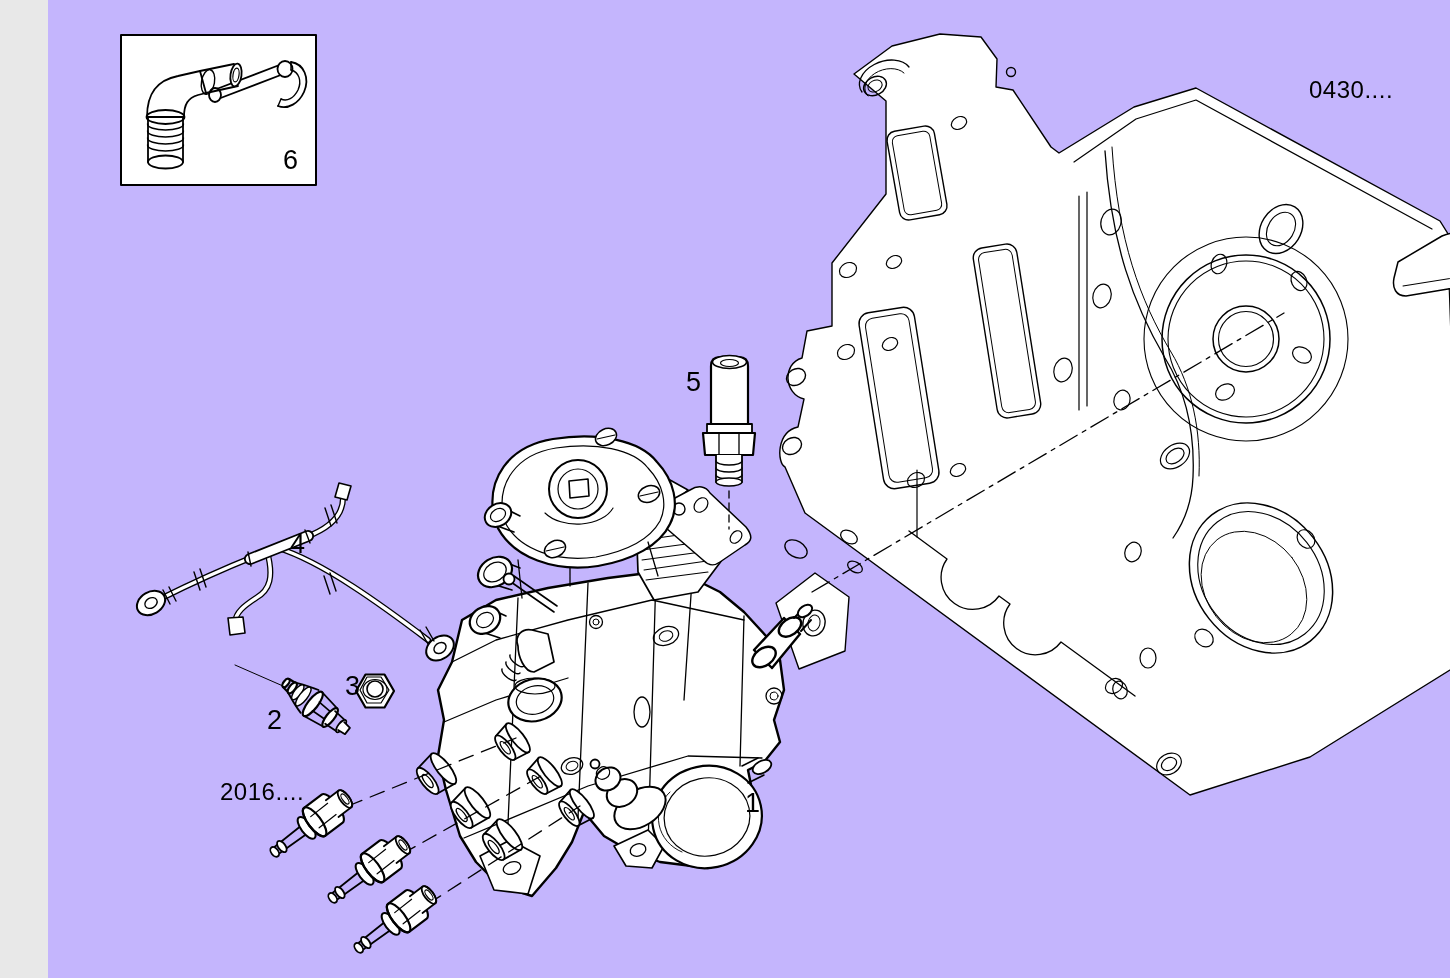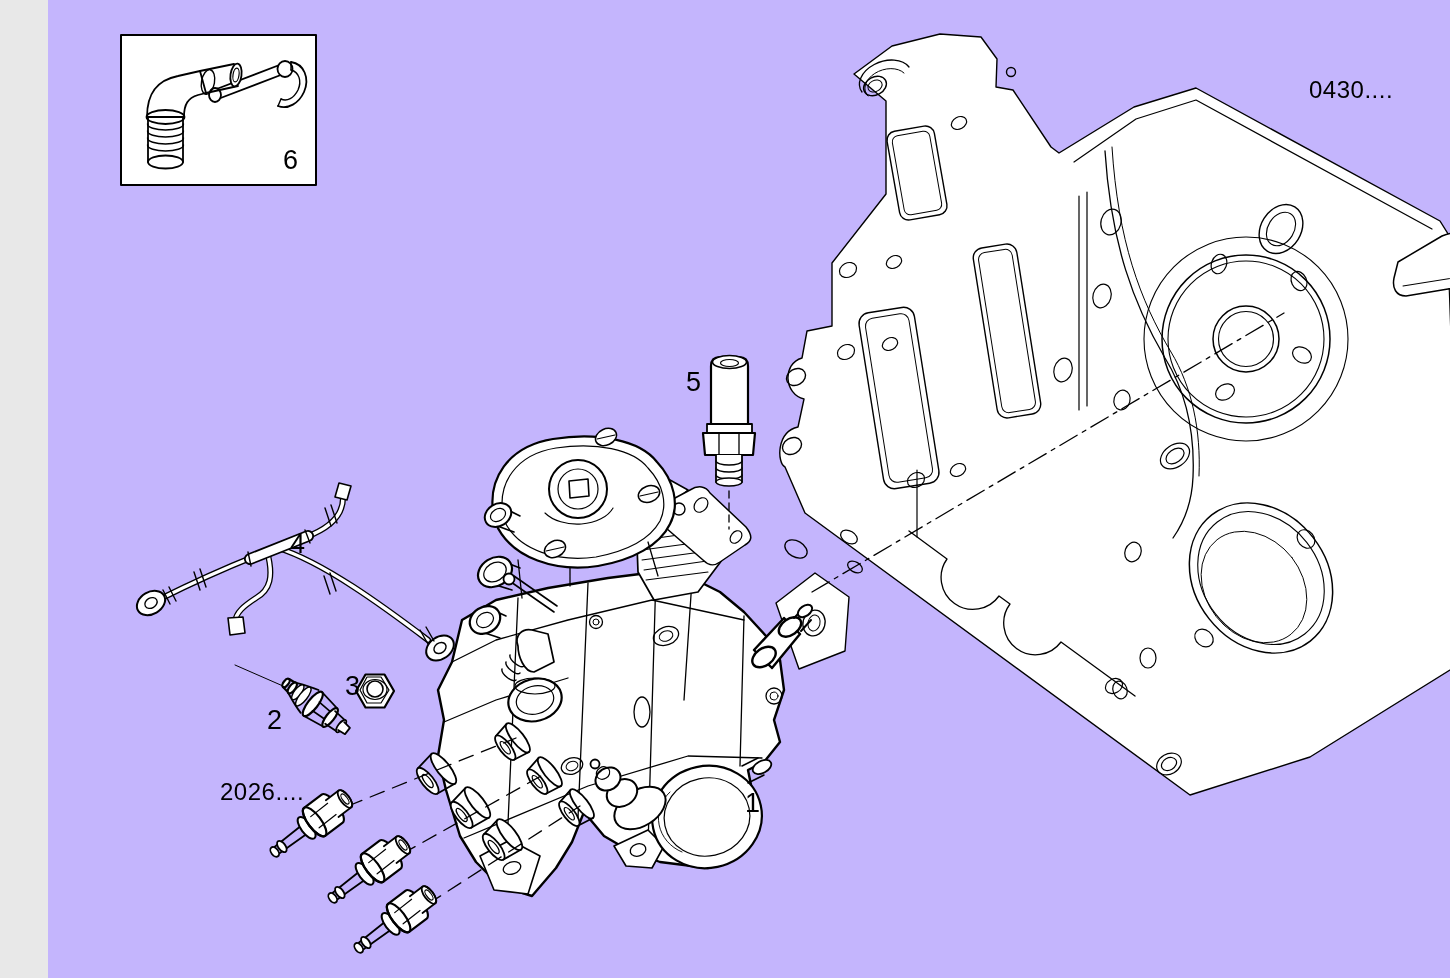--- a/index.html
+++ b/index.html
@@ -360,20 +360,20 @@
       <ellipse cx="160" cy="82" rx="6.5" ry="12.5" transform="rotate(10 160 82)" stroke-width="1.4"></ellipse>
       <ellipse cx="117.5" cy="117" rx="19" ry="7"></ellipse>
       <path d="M 100,118 L 100,162 M 135,118 L 135,162"></path>
       <path stroke-width="1.4" d="M 99.5,124 a 18,6 0 0 0 36,0 M 99.5,131 a 18,6 0 0 0 36,0 M 99.5,138 a 18,6 0 0 0 36,0 M 99.5,145 a 18,6 0 0 0 36,0"></path>
       <ellipse cx="117.5" cy="162" rx="17.5" ry="6.5"></ellipse>
     </g>
   </g>
 </svg>
 
   <div class="lbl code" style="left:1261px;top:78px;">0430....</div>
-  <div class="lbl code" style="left:172px;top:780px;">2026....</div>
+  <div class="lbl code" style="left:172px;top:780px;">2016....</div>
   <div class="lbl" style="left:697px;top:790px;">1</div>
   <div class="lbl" style="left:219px;top:707px;">2</div>
   <div class="lbl" style="left:297px;top:673px;">3</div>
   <div class="lbl" style="left:242px;top:531px;">4</div>
   <div class="lbl" style="left:638px;top:369px;">5</div>
   <div class="lbl" style="left:235px;top:147px;">6</div>
 </div>
 
 </body></html>

